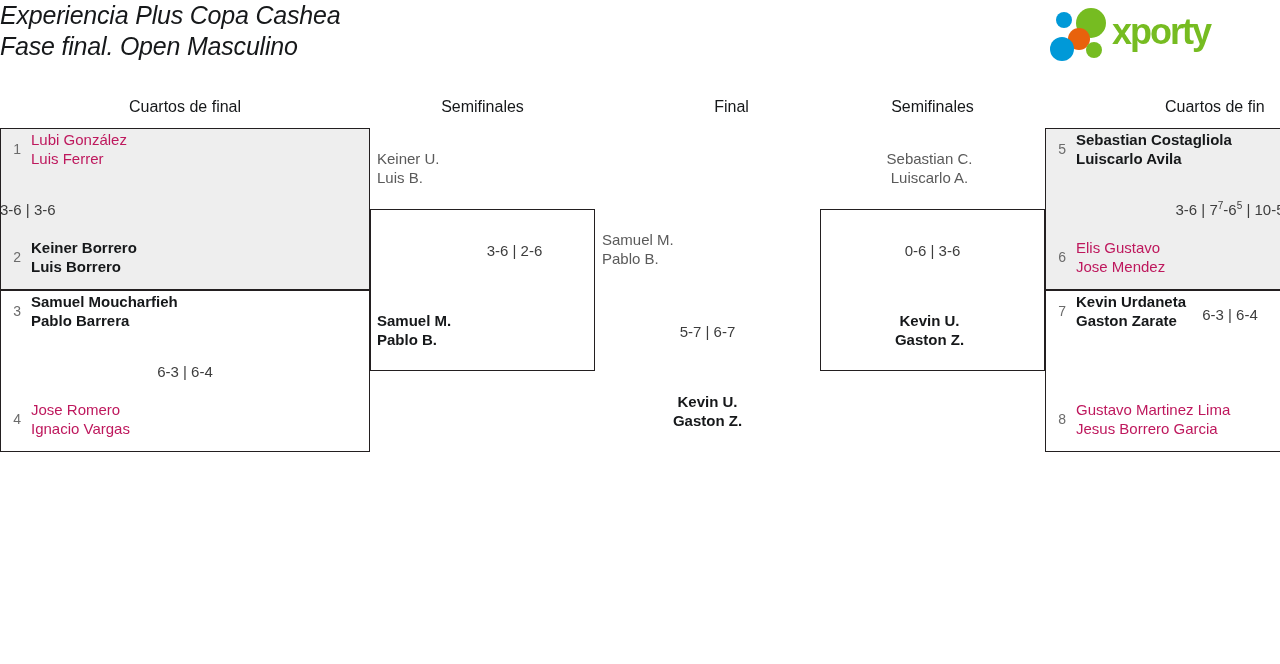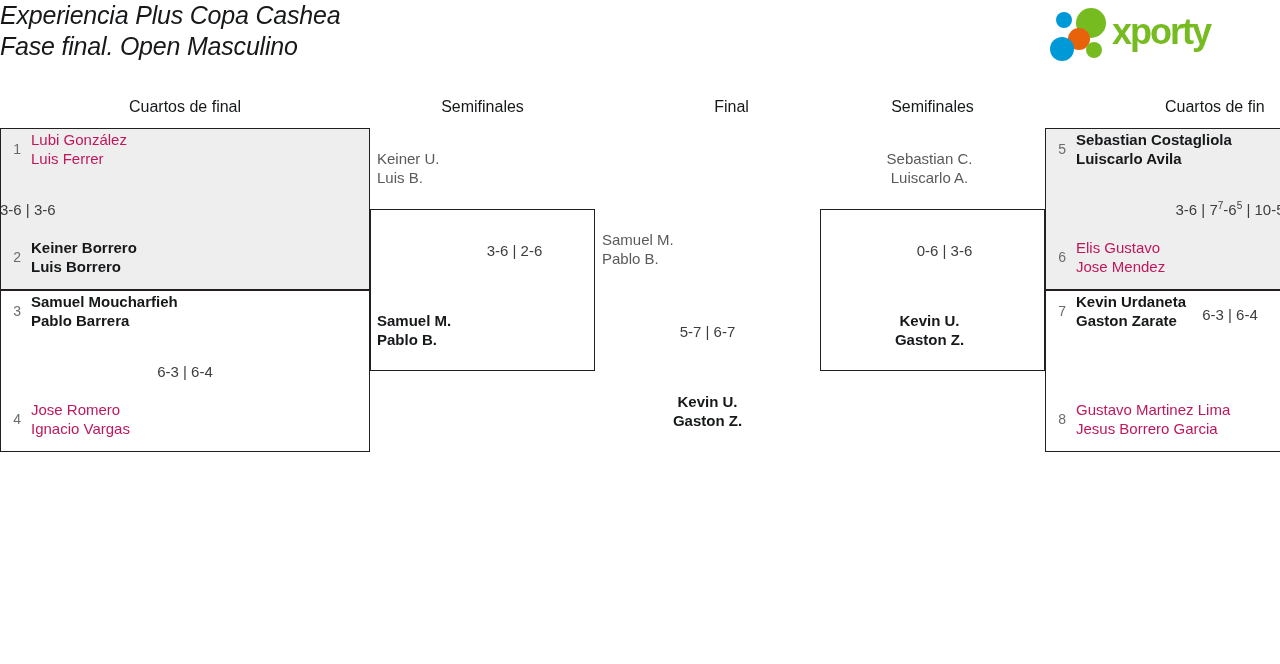--- a/index.html
+++ b/index.html
@@ -152,21 +152,21 @@
     color: #3d3d3d;
     white-space: nowrap;
   }
   .score sup { font-size: 10px; line-height: 0; vertical-align: super; }
 
   #score-qf-1 { left: 0px;    top: 200px; width: 370px; text-align: left; }
   #score-qf-2 { left: 0px;    top: 362px; width: 370px; text-align: center; }
   #score-qf-3 { left: 1045px; top: 200px; width: 370px; text-align: center; }
   #score-qf-4 { left: 1045px; top: 305px; width: 370px; text-align: center; }
   #score-sf-left  { left: 370px; top: 241px; width: 193px; text-align: center; margin-left: 48px; }
-  #score-sf-right { left: 820px; top: 241px; width: 225px; text-align: center; margin-left: 12px; }
+  #score-sf-right { left: 820px; top: 241px; width: 225px; text-align: center; }
   #score-final    { left: 595px; top: 322px; width: 225px; text-align: center; }
 </style>
 </head>
 <body>
 
 <div id="page-title">
   <span class="title-line">Experiencia Plus Copa Cashea</span>
   <span class="title-line">Fase final. Open Masculino</span>
 </div>
 

